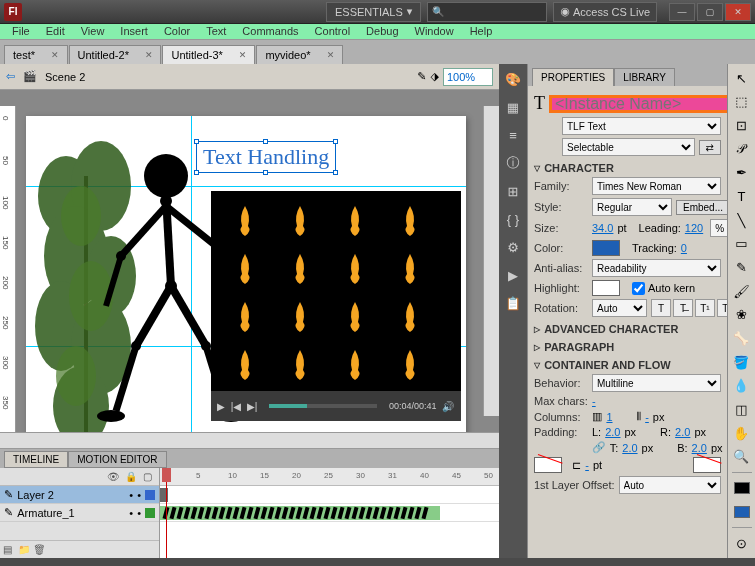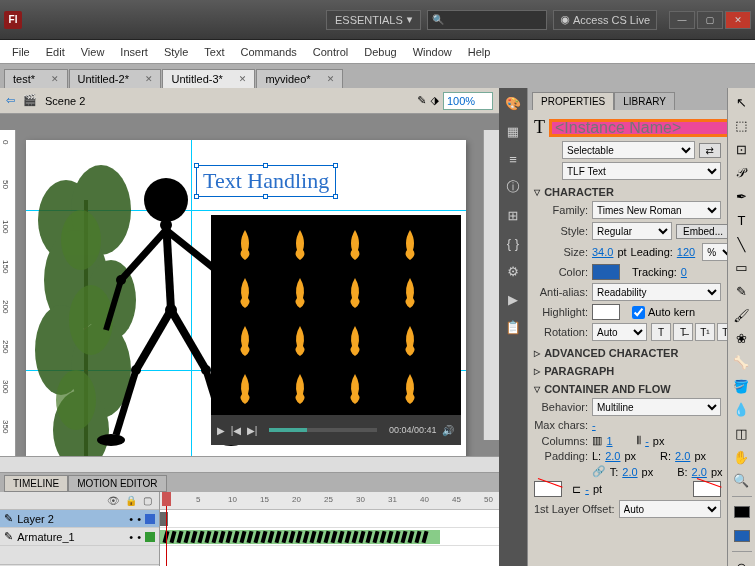--- a/index.html
+++ b/index.html
@@ -1,27 +1,27 @@
 <!DOCTYPE html>
 <html><head>
 <meta charset="utf-8">
 <style>
 *{margin:0;padding:0;box-sizing:border-box;font-family:Tahoma,Arial,sans-serif;font-size:11px;user-select:none}
 body{background:#4a4a4a;width:755px;height:566px;overflow:hidden;position:relative}
-.titlebar{height:40px;background:linear-gradient(#5a5a5a,#3a3a3a);display:flex;align-items:center;padding:10px 4px;border-bottom:1px solid #222}
+.titlebar{height:24px;background:linear-gradient(#5a5a5a,#3a3a3a);display:flex;align-items:center;padding:10px 4px;border-bottom:1px solid #222}
 .fl-icon{width:18px;height:18px;background:#8b1a1a;color:#fff;display:flex;align-items:center;justify-content:center;font-weight:bold;border-radius:2px;font-size:10px}
 .workspace-sel{margin-left:auto;display:flex;align-items:center;gap:6px}
 .ws-btn{background:#444;border:1px solid #666;color:#ccc;padding:2px 8px;height:20px;display:flex;align-items:center;gap:4px}
 .search-box{width:120px;height:20px;background:#333;border:1px solid #666;display:flex;align-items:center;padding:0 4px}
 .search-icon{color:#888;font-size:10px}
 .cs-live{color:#ccc;padding:0 6px;display:flex;align-items:center;gap:3px;height:20px;border:1px solid #666;background:#444}
 .win-btns{display:flex;gap:2px;margin-left:6px}
 .win-btn{width:26px;height:18px;background:#4a4a4a;border:1px solid #666;color:#ccc;display:flex;align-items:center;justify-content:center;font-size:9px}
 .win-close{background:#c0392b}
-.menubar{height:24px;background:#ffffff;display:flex;align-items:center;padding:0 4px;border-bottom:1px solid #999}
+.menubar{height:16px;background:#86efac;display:flex;align-items:flex-end;padding:0 4px;border-bottom:1px solid #999}
 .menu-item{padding:2px 8px;color:#333;cursor:pointer}
 .tabbar{height:24px;background:#b0b0b0;display:flex;align-items:flex-end;padding:0 4px;gap:1px}
 .doc-tab{padding:3px 8px;background:#c8c8c8;border:1px solid #888;border-bottom:none;display:flex;align-items:center;gap:16px;font-size:10px}
 .doc-tab.active{background:#e8e8e8}
 .tab-close{color:#666;cursor:pointer;font-size:9px}
 .main-area{display:flex;height:494px}
 .left-area{flex:1;display:flex;flex-direction:column;background:#ccc}
 .scene-bar{height:26px;background:#d4d0c8;display:flex;align-items:center;padding:0 6px;gap:8px;border-bottom:1px solid #999}
 .scene-arrow{color:#06c}
 .scene-icons{margin-left:auto;display:flex;gap:4px;align-items:center}
@@ -73,21 +73,21 @@
 .wm1{color:#ddd;text-shadow:2px 2px 0 #444}
 .wm2{color:#e67e22;text-shadow:2px 2px 0 #444}
 .mid-icons{width:28px;background:#535353;display:flex;flex-direction:column;align-items:center;padding:6px 0;gap:10px}
 .mid-icon{width:18px;height:18px;color:#ccc;display:flex;align-items:center;justify-content:center;font-size:13px;cursor:pointer}
 .right-panel{width:200px;background:#d4d0c8;display:flex;flex-direction:column;border-left:1px solid #888;overflow-y:auto}
 .panel-tabs{height:22px;display:flex;align-items:flex-end;background:#b0b0b0;padding:0 4px}
 .panel-tab{padding:3px 8px;font-size:10px;background:#d4d0c8;border:1px solid #888;border-bottom:none}
 .panel-tab.inactive{background:#b8b8b8}
 .panel-body{flex:1;padding:4px 6px;overflow-y:auto}
 .prop-row{display:flex;align-items:center;gap:4px;margin:3px 0;font-size:10px}
-.prop-label{color:#333;min-width:54px;text-align:right}
+.prop-label{color:#333;min-width:54px;text-align:left}
 .prop-input{flex:1;height:18px;border:3px solid #f97316;background:#ec4899;padding:0 3px;font-size:16px}
 .prop-select{flex:1;height:18px;border:1px solid #999;background:#f4f4f4;font-size:10px}
 .section-hdr{font-weight:bold;font-size:10px;color:#333;margin:6px 0 2px;display:flex;align-items:center;gap:4px;cursor:pointer}
 .tri{font-size:8px}
 .link-val{color:#06c;text-decoration:underline;cursor:pointer}
 .color-sw{width:28px;height:16px;border:1px solid #666}
 .btn-sm{padding:1px 6px;border:1px solid #888;background:#e0e0e0;font-size:10px;cursor:pointer}
 .tool-strip{width:28px;background:#d4d0c8;border-left:1px solid #888;display:flex;flex-direction:column;align-items:center;padding:4px 0;gap:3px}
 .tool-btn{width:22px;height:22px;display:flex;align-items:center;justify-content:center;font-size:13px;cursor:pointer;border:1px solid transparent}
 .tool-sep{width:20px;height:1px;background:#999;margin:2px 0}
@@ -117,21 +117,21 @@
       <div class="win-btn win-close">✕</div>
     </div>
   </div>
 </div>
 
 <div class="menubar" id="menubar">
     <div class="menu-item">File</div>
     <div class="menu-item">Edit</div>
     <div class="menu-item">View</div>
     <div class="menu-item">Insert</div>
-    <div class="menu-item">Style</div>
+    <div class="menu-item">Color</div>
     <div class="menu-item">Text</div>
     <div class="menu-item">Commands</div>
     <div class="menu-item">Control</div>
     <div class="menu-item">Debug</div>
     <div class="menu-item">Window</div>
     <div class="menu-item">Help</div>
   </div>
 
 <div class="tabbar" id="tabbar">
     <div class="doc-tab">
@@ -423,46 +423,46 @@
       <div class="panel-tab">PROPERTIES</div>
       <div class="panel-tab inactive">LIBRARY</div>
     </div>
     <div class="panel-body">
       <div class="prop-row">
         <span style="width:24px;font-family:serif;font-size:18px">T</span>
         <input class="prop-input" placeholder="&lt;Instance Name&gt;" style="">
       </div>
       <div class="prop-row">
           <span style="width:24px"></span>
+          <select class="prop-select"><option>TLF Text</option></select>
+        </div>
+      <div class="prop-row">
+          <span style="width:24px"></span>
           <select class="prop-select"><option>Selectable</option></select>
           <span class="btn-sm">⇄</span>
-        </div>
-      <div class="prop-row">
-          <span style="width:24px"></span>
-          <select class="prop-select"><option>TLF Text</option></select>
         </div>
 
       <div class="section-hdr">
           <span class="tri">▽</span>
           <span>CHARACTER</span>
         </div>
       <div class="prop-row">
           <span class="prop-label">Family:</span>
           <select class="prop-select"><option>Times New Roman</option></select>
         </div>
       <div class="prop-row">
           <span class="prop-label">Style:</span>
           <select class="prop-select" style="flex:0 0 80px"><option>Regular</option></select>
           <button class="btn-sm">Embed...</button>
         </div>
       <div class="prop-row">
           <span class="prop-label">Size:</span>
           <span class="link-val">34.0</span> 
           <span>pt</span>
-          <span style="">Leading:</span> 
+          <span style="margin-left:8px">Leading:</span> 
           <span class="link-val">120</span>
           <select class="prop-select" style="flex:0 0 34px;margin-left:3px"><option>%</option></select>
         </div>
       <div class="prop-row">
           <span class="prop-label">Color:</span>
           <div class="color-sw" style="background:#1e5fb3"></div>
           <span style="margin-left:8px">Tracking:</span> 
           <span class="link-val">0</span>
         </div>
       <div class="prop-row">

